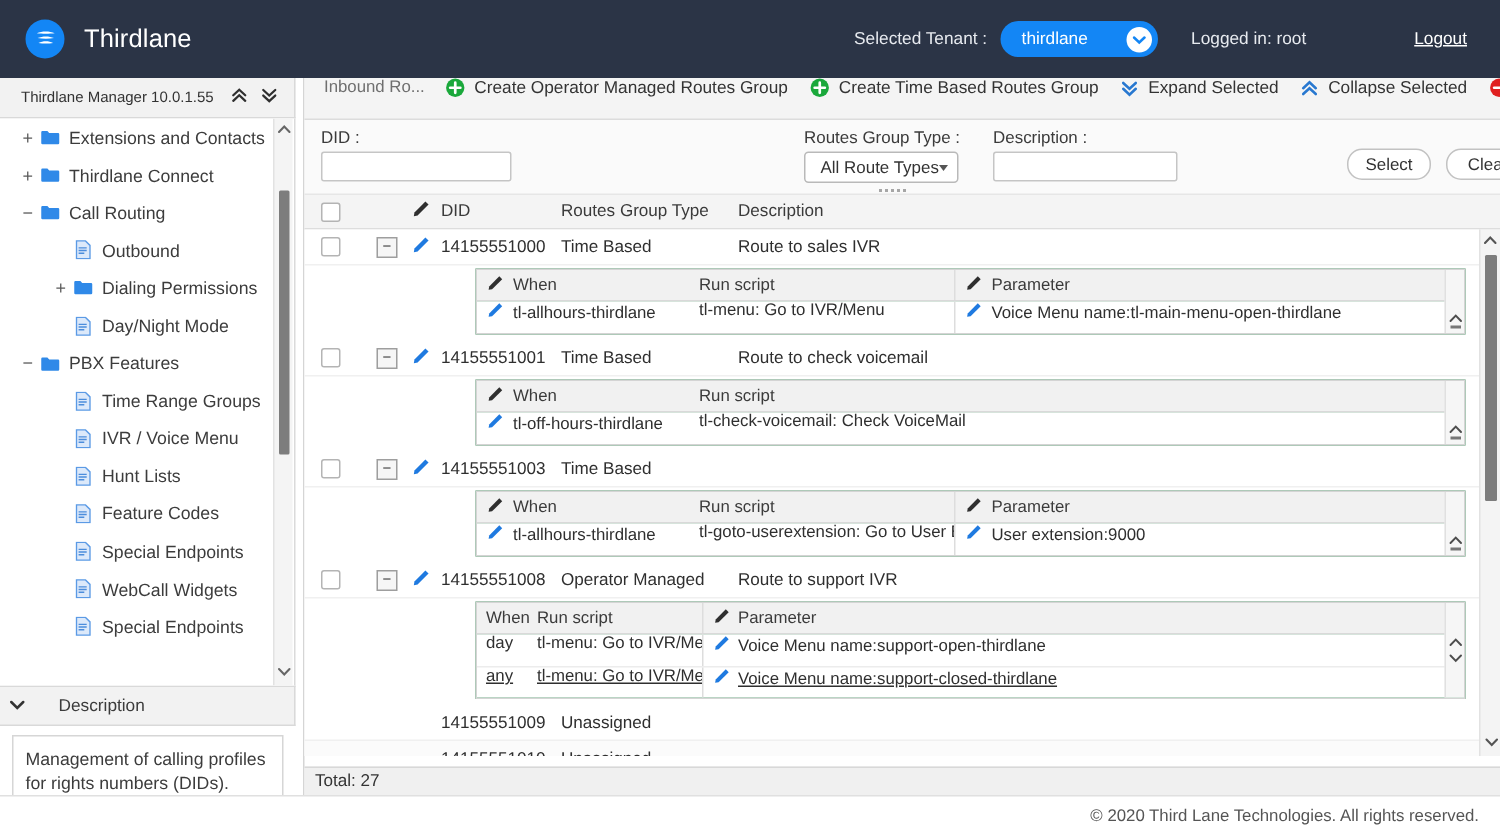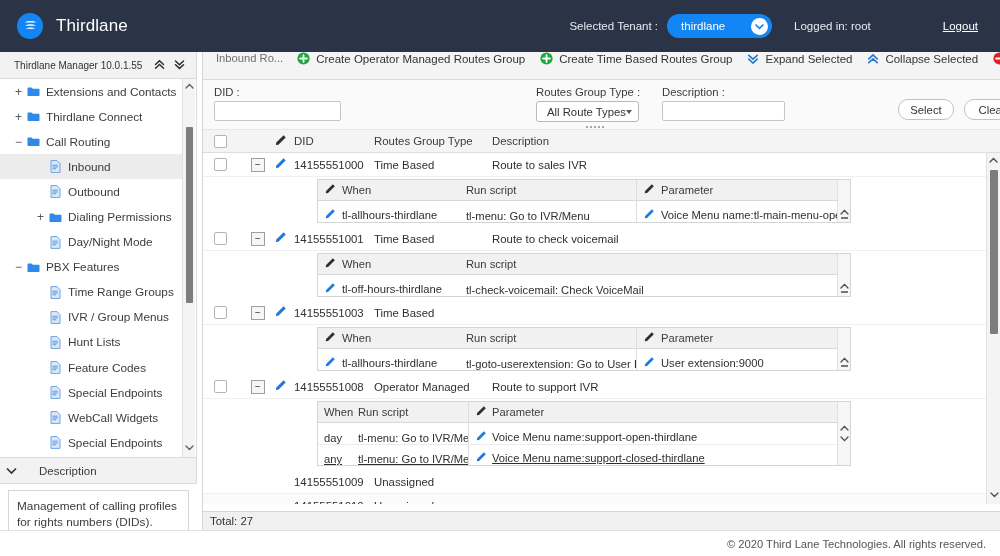--- a/index.html
+++ b/index.html
@@ -193,29 +193,29 @@
   .exp-box {
     width: 14px; height: 14px; border: 1px solid #9e9e9e; background: #f6f6f6;
     display: flex; align-items: center; justify-content: center;
     cursor: pointer; flex-shrink: 0; font-size: 10px; color: #333;
     line-height: 1;
   }
   .pencil { cursor: pointer; flex-shrink: 0; }
 
   
   .sub {
-    margin: 0 0 0 114px; width: 534px; border: 1px solid #d4d4d4;
+    margin: 0 0 0 114px; width: 660px; border: 1px solid #d4d4d4;
     background: #15803d; position: relative;
   }
   .sub-head {
     height: 21px; background: #f1f1f1; border-bottom: 1px solid #d9d9d9;
     display: flex; align-items: center; font-size: 11.2px; color: #3b3b3b;
   }
   .sub-row {
-    height: 21px; display: flex; align-items: flex-end; font-size: 11.2px;
+    height: 21px; display: flex; align-items: flex-start; font-size: 11.2px;
     color: #2f2f2f; background: #fff;
   }
   .sub-row + .sub-row { border-top: 1px solid #ececec; text-decoration: underline; }
   .cell { padding-left: 6px; display: flex; align-items: center; overflow: hidden; white-space: nowrap; }
   .vdiv { width: 1px; background: #ddd; align-self: stretch; }
 
   
   .mini-sb {
     position: absolute; right: 0; top: 0; width: 13px; height: 100%;
     background: #f6f6f6; border-left: 1px solid #e0e0e0;
@@ -328,94 +328,83 @@
           <div class="tree-item">
             <span style="width:12px;flex-shrink:0;"></span>
             <span class="pm">−</span>
             <span class="ico">
               <svg width="13" height="11" viewBox="0 0 13 11">
                 <path d="M0.5 2.2 A0.8 0.8 0 0 1 1.3 1.4 H4.6 L5.8 2.7 H11.7 A0.8 0.8 0 0 1 12.5 3.5 V9.3 A0.8 0.8 0 0 1 11.7 10.1 H1.3 A0.8 0.8 0 0 1 0.5 9.3 Z" fill="#2f89e8"></path>
               </svg>
             </span>
             <span class="lbl">Call Routing</span>
           </div>
-          <div class="tree-item selected">
+          <div class="tree-item">
             <span style="width:34px;flex-shrink:0;"></span>
             <span class="pm"></span>
             <span class="ico">
               <svg width="11" height="13" viewBox="0 0 11 13">
                 <path d="M1 0.6 H7 L10 3.6 V12.4 H1 Z" fill="#dce9fa" stroke="#5b9ae5" stroke-width="0.9"></path>
                 <path d="M2.4 5.2 H7.8 M2.4 7 H7.8 M2.4 8.8 H6.2" stroke="#4b8ddc" stroke-width="0.9"></path>
               </svg>
             </span>
-            <span class="lbl">Inbound</span>
+            <span class="lbl">Outbound</span>
+          </div>
+          <div class="tree-item">
+            <span style="width:34px;flex-shrink:0;"></span>
+            <span class="pm">+</span>
+            <span class="ico">
+              <svg width="13" height="11" viewBox="0 0 13 11">
+                <path d="M0.5 2.2 A0.8 0.8 0 0 1 1.3 1.4 H4.6 L5.8 2.7 H11.7 A0.8 0.8 0 0 1 12.5 3.5 V9.3 A0.8 0.8 0 0 1 11.7 10.1 H1.3 A0.8 0.8 0 0 1 0.5 9.3 Z" fill="#2f89e8"></path>
+              </svg>
+            </span>
+            <span class="lbl">Dialing Permissions</span>
           </div>
           <div class="tree-item">
             <span style="width:34px;flex-shrink:0;"></span>
             <span class="pm"></span>
             <span class="ico">
               <svg width="11" height="13" viewBox="0 0 11 13">
                 <path d="M1 0.6 H7 L10 3.6 V12.4 H1 Z" fill="#dce9fa" stroke="#5b9ae5" stroke-width="0.9"></path>
                 <path d="M2.4 5.2 H7.8 M2.4 7 H7.8 M2.4 8.8 H6.2" stroke="#4b8ddc" stroke-width="0.9"></path>
               </svg>
             </span>
-            <span class="lbl">Outbound</span>
-          </div>
-          <div class="tree-item">
-            <span style="width:34px;flex-shrink:0;"></span>
-            <span class="pm">+</span>
+            <span class="lbl">Day/Night Mode</span>
+          </div>
+          <div class="tree-item">
+            <span style="width:12px;flex-shrink:0;"></span>
+            <span class="pm">−</span>
             <span class="ico">
               <svg width="13" height="11" viewBox="0 0 13 11">
                 <path d="M0.5 2.2 A0.8 0.8 0 0 1 1.3 1.4 H4.6 L5.8 2.7 H11.7 A0.8 0.8 0 0 1 12.5 3.5 V9.3 A0.8 0.8 0 0 1 11.7 10.1 H1.3 A0.8 0.8 0 0 1 0.5 9.3 Z" fill="#2f89e8"></path>
               </svg>
             </span>
-            <span class="lbl">Dialing Permissions</span>
+            <span class="lbl">PBX Features</span>
           </div>
           <div class="tree-item">
             <span style="width:34px;flex-shrink:0;"></span>
             <span class="pm"></span>
             <span class="ico">
               <svg width="11" height="13" viewBox="0 0 11 13">
                 <path d="M1 0.6 H7 L10 3.6 V12.4 H1 Z" fill="#dce9fa" stroke="#5b9ae5" stroke-width="0.9"></path>
                 <path d="M2.4 5.2 H7.8 M2.4 7 H7.8 M2.4 8.8 H6.2" stroke="#4b8ddc" stroke-width="0.9"></path>
               </svg>
             </span>
-            <span class="lbl">Day/Night Mode</span>
-          </div>
-          <div class="tree-item">
-            <span style="width:12px;flex-shrink:0;"></span>
-            <span class="pm">−</span>
-            <span class="ico">
-              <svg width="13" height="11" viewBox="0 0 13 11">
-                <path d="M0.5 2.2 A0.8 0.8 0 0 1 1.3 1.4 H4.6 L5.8 2.7 H11.7 A0.8 0.8 0 0 1 12.5 3.5 V9.3 A0.8 0.8 0 0 1 11.7 10.1 H1.3 A0.8 0.8 0 0 1 0.5 9.3 Z" fill="#2f89e8"></path>
-              </svg>
-            </span>
-            <span class="lbl">PBX Features</span>
+            <span class="lbl">Time Range Groups</span>
           </div>
           <div class="tree-item">
             <span style="width:34px;flex-shrink:0;"></span>
             <span class="pm"></span>
             <span class="ico">
               <svg width="11" height="13" viewBox="0 0 11 13">
                 <path d="M1 0.6 H7 L10 3.6 V12.4 H1 Z" fill="#dce9fa" stroke="#5b9ae5" stroke-width="0.9"></path>
                 <path d="M2.4 5.2 H7.8 M2.4 7 H7.8 M2.4 8.8 H6.2" stroke="#4b8ddc" stroke-width="0.9"></path>
               </svg>
             </span>
-            <span class="lbl">Time Range Groups</span>
-          </div>
-          <div class="tree-item">
-            <span style="width:34px;flex-shrink:0;"></span>
-            <span class="pm"></span>
-            <span class="ico">
-              <svg width="11" height="13" viewBox="0 0 11 13">
-                <path d="M1 0.6 H7 L10 3.6 V12.4 H1 Z" fill="#dce9fa" stroke="#5b9ae5" stroke-width="0.9"></path>
-                <path d="M2.4 5.2 H7.8 M2.4 7 H7.8 M2.4 8.8 H6.2" stroke="#4b8ddc" stroke-width="0.9"></path>
-              </svg>
-            </span>
-            <span class="lbl">IVR / Group Menus</span>
+            <span class="lbl">IVR / Voice Menu</span>
           </div>
           <div class="tree-item">
             <span style="width:34px;flex-shrink:0;"></span>
             <span class="pm"></span>
             <span class="ico">
               <svg width="11" height="13" viewBox="0 0 11 13">
                 <path d="M1 0.6 H7 L10 3.6 V12.4 H1 Z" fill="#dce9fa" stroke="#5b9ae5" stroke-width="0.9"></path>
                 <path d="M2.4 5.2 H7.8 M2.4 7 H7.8 M2.4 8.8 H6.2" stroke="#4b8ddc" stroke-width="0.9"></path>
               </svg>
             </span>

